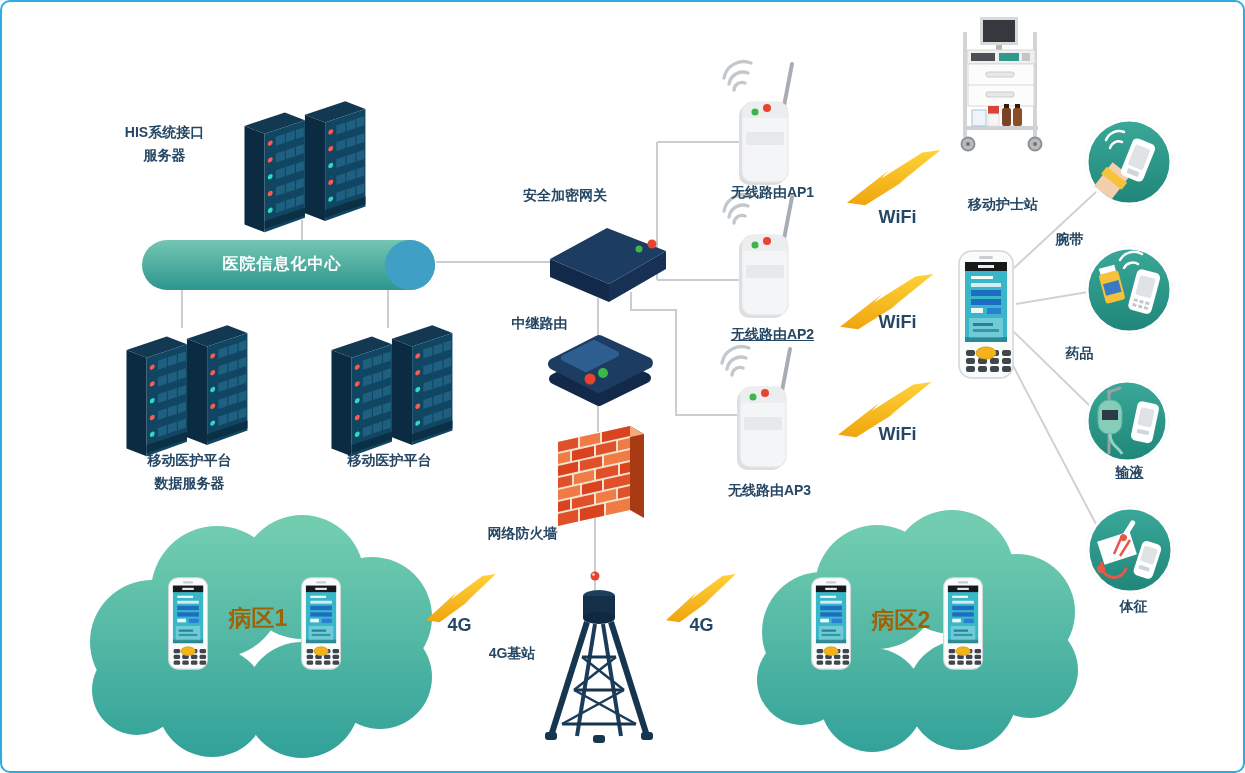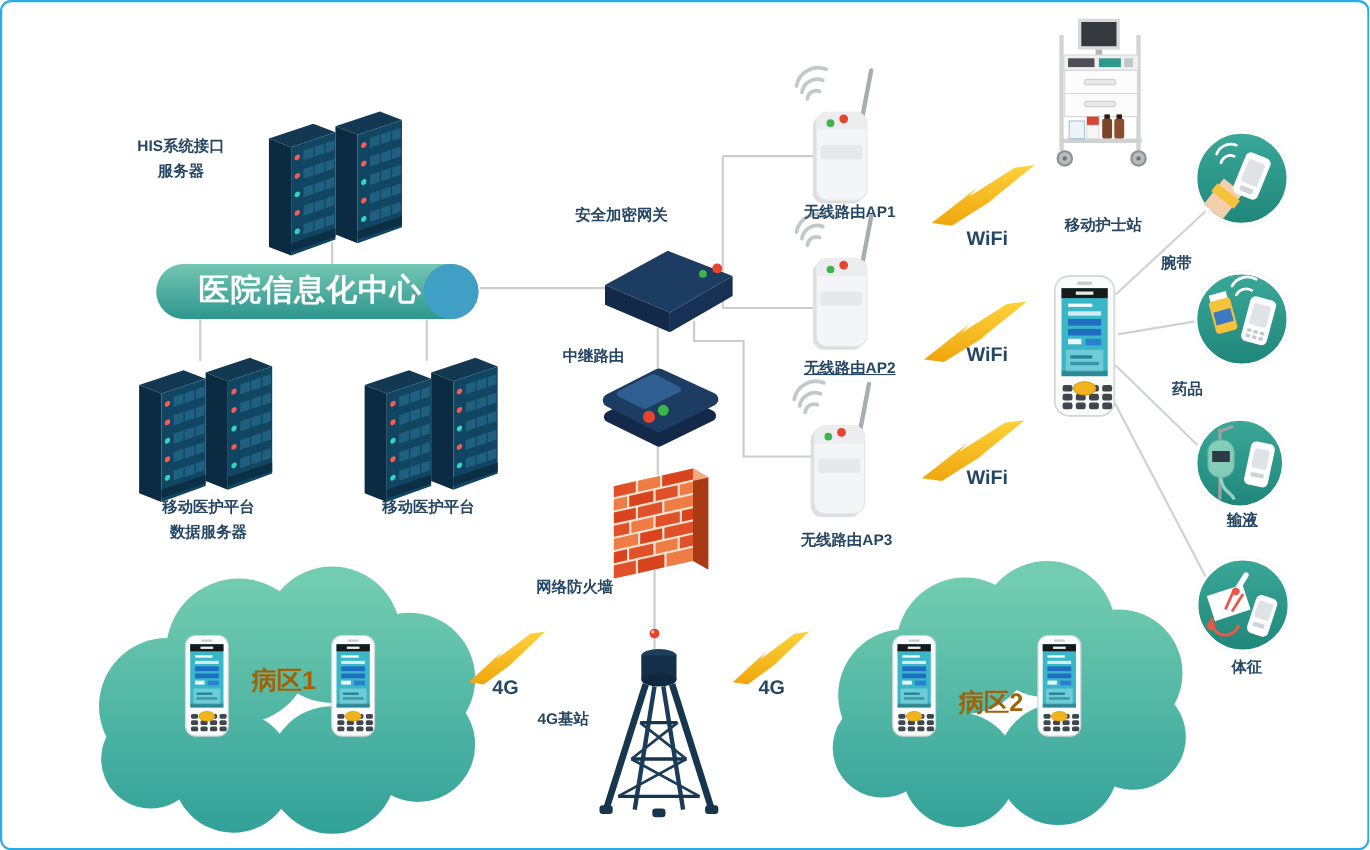--- a/index.html
+++ b/index.html
@@ -1,21 +1,21 @@
 <!DOCTYPE html>
 <html><head>
 <meta charset="utf-8">
 <style>
   html,body{margin:0;padding:0;background:#fff;}
   .canvas{position:relative;width:1241px;height:769px;border:2px solid #2aade3;border-radius:10px;background:#ffffff;overflow:hidden;font-family:"Liberation Sans",sans-serif;}
   .scene{position:absolute;left:0;top:0;}
   .lbl{position:absolute;color:#254763;font-weight:bold;font-size:14px;line-height:23px;text-align:center;white-space:nowrap;}
   .lbl div{white-space:nowrap;}
   .lbl.white{color:#a16207;font-size:23px;}
-  .lbl.cyl{color:#ffffff;font-size:28px;letter-spacing:1px;}
+  .lbl.cyl{color:#ffffff;font-size:16px;letter-spacing:1px;}
   .lbl.latin{font-size:18px;}
 </style>
 </head>
 <body>
 
 <div class="canvas">
 
 <svg class="scene" width="1241" height="769" viewBox="0 0 1241 769">
   <defs>
     <linearGradient id="cylGrad" gradientUnits="userSpaceOnUse" x1="0" y1="238" x2="0" y2="288">
@@ -390,15 +390,15 @@
 <div class="lbl" style="left:690px;top:477px;width:155px;">无线路由AP3</div>
 <div class="lbl latin" style="left:858px;top:204px;width:75px;">WiFi</div>
 <div class="lbl latin" style="left:858px;top:309px;width:75px;">WiFi</div>
 <div class="lbl latin" style="left:858px;top:421px;width:75px;">WiFi</div>
 <div class="lbl" style="left:926px;top:155px;width:150px;margin-top:36px;">移动护士站</div>
 <div class="lbl" style="left:1030px;top:209px;width:75px;margin-top:17px;">腕带</div>
 <div class="lbl" style="left:1040px;top:340px;width:75px;">药品</div>
 <div class="lbl" style="left:1090px;top:459px;width:75px;text-decoration:underline;">输液</div>
 <div class="lbl" style="left:1094px;top:593px;width:75px;">体征</div>
 <div class="lbl white" style="left:200px;top:605px;width:112px;">病区1</div>
-<div class="lbl white" style="left:843px;top:607px;width:112px;margin-top:18px;">病区2</div>
+<div class="lbl white" style="left:843px;top:607px;width:112px;">病区2</div>
 
 </div>
 
 </body></html>

